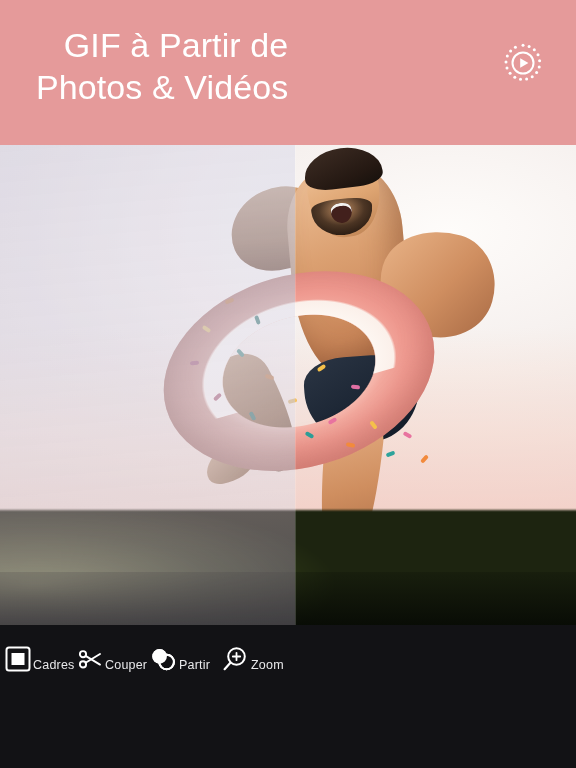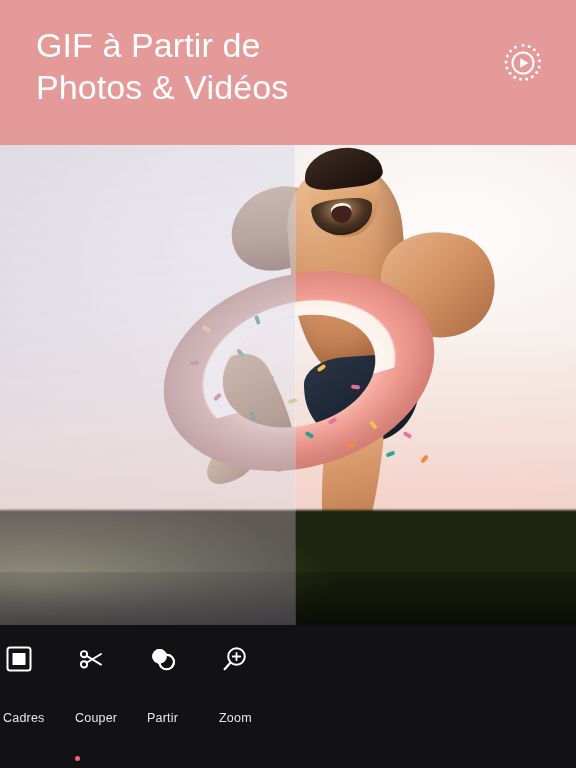--- a/index.html
+++ b/index.html
@@ -10,20 +10,21 @@
     overflow:hidden;
   }
   .app { position:relative; width:576px; height:768px; overflow:hidden; }
 
   
   .header {
     position:absolute; top:0; left:0; width:576px; height:145px;
     background:#e59a9a;
     display:flex; align-items:flex-start; justify-content:space-between;
     padding:24px 30px 0 36px;
+    text-align:right;
   }
   .header-title {
     color:#ffffff;
     font-size:34px;
     line-height:42px;
     font-weight:400;
     letter-spacing:0.1px;
     max-width:370px;
     white-space:pre-line;
   }
@@ -221,24 +222,23 @@
   .toolbar {
     position:absolute; left:0; bottom:0; width:576px; height:143px;
     background:#121215;
     display:flex; align-items:flex-start;
     padding-top:18px;
     overflow:hidden;
   }
   .tool {
     flex:0 0 auto;
     width:72px;
-    display:flex; flex-direction:column; 
+    display:flex; flex-direction:row; align-items:center;
     cursor:pointer;
     user-select:none;
-    gap:24px;
   }
   .tool:first-child { margin-left:3px; }
   .tool-icon {
     width:32px; height:32px;
     display:flex; align-items:center; justify-content:center;
     margin-bottom:12px;
   }
   .tool-icon svg { display:block; }
   .tool-label {
     color:#e8e8ea;

